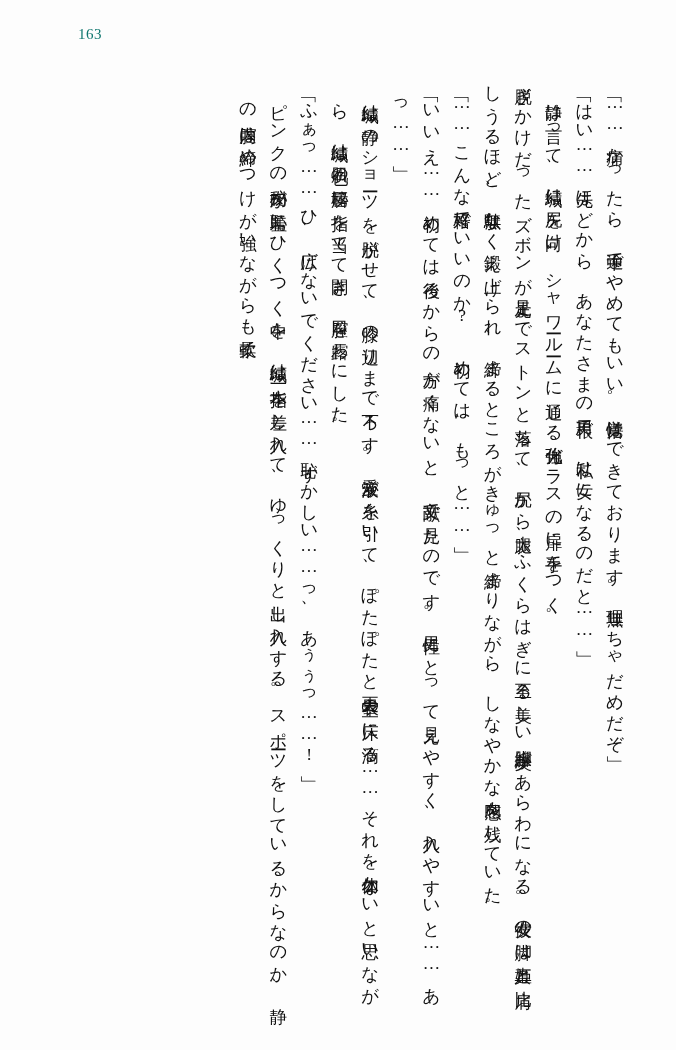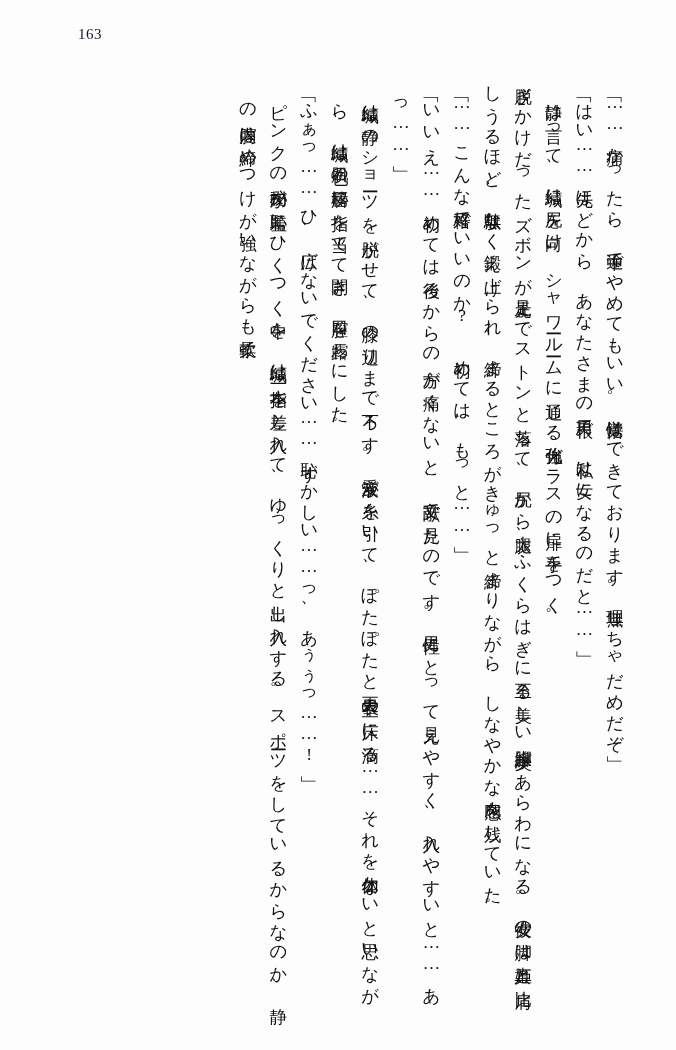--- a/index.html
+++ b/index.html
@@ -21,21 +21,21 @@
     width: 676px;
     height: 1050px;
     background: #fdfdfd;
   }
   .page-number {
     position: absolute;
     left: 78px;
     top: 26px;
     font-size: 15px;
     letter-spacing: 0.5px;
-    color: #0f172a;
+    color: #0f766e;
     font-family: "Liberation Serif", "DejaVu Serif", serif;
   }
   .text-body {
     position: absolute;
     right: 46px;
     top: 74px;
     height: 910px;
     width: 590px;
     display: flex;
     flex-direction: row-reverse;

